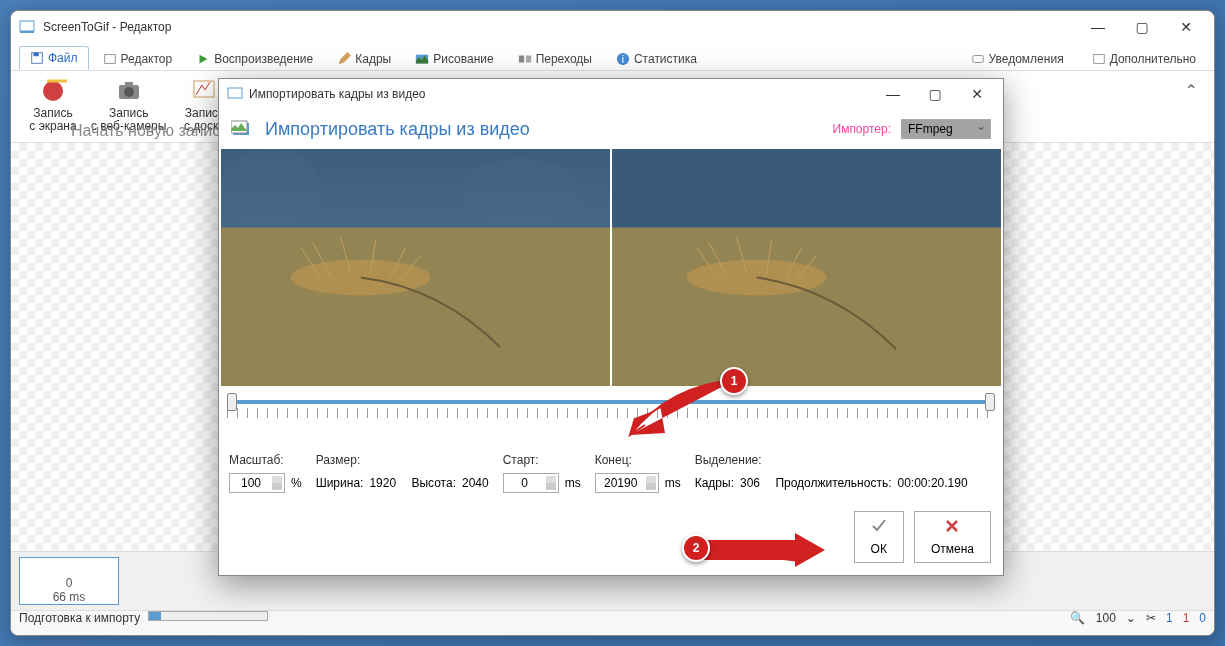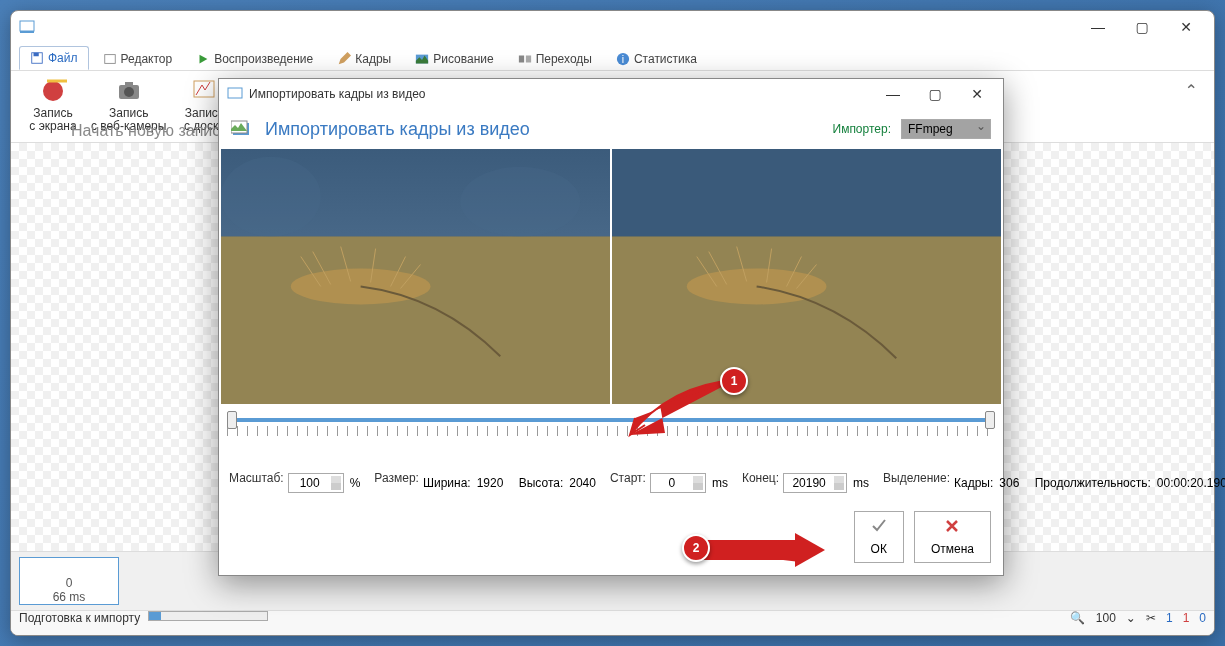--- a/index.html
+++ b/index.html
@@ -31,34 +31,34 @@
 .status-right .n2 { color: #d04040; }
 .status-right .n3 { color: #2a6bc2; }
 
 
 .dialog { position: absolute; left: 218px; top: 78px; width: 786px; height: 498px; background: #fff; border: 1px solid #888; box-shadow: 0 8px 30px rgba(0,0,0,.4); display: flex; flex-direction: column; }
 .dlg-title { height: 30px; display: flex; align-items: center; padding: 0 8px; gap: 6px; }
 .dlg-title .title { flex: 1; color: #333; }
 .dlg-title .win-btn { width: 36px; height: 26px; }
 .dlg2 { height: 40px; display: flex; align-items: center; padding: 0 12px; gap: 10px; }
 .dlg2 .h { color: #3a7ac2; font-size: 18px; font-weight: 400; flex: 1; }
-.dlg2 label { color: #15803d; }
+.dlg2 label { color: #ec4899; }
 .sel { border: 1px solid #aaa; padding: 2px 18px 2px 6px; background: #a3a3a3; position: relative; width: 90px; display: inline-block; }
 .sel:after { content: "⌄"; position: absolute; right: 4px; top: -1px; color: #555; }
 .preview { flex: 1; padding: 0 2px; display: flex; gap: 2px; position: relative; }
 .prev-img { flex: 1; position: relative; overflow: hidden; }
 .prev-img svg { position: absolute; inset: 0; width: 100%; height: 100%; }
 .slider-row { height: 36px; padding: 6px 8px 0; position: relative; }
 .track { height: 4px; background: #5a9bd4; margin-top: 8px; position: relative; }
 .thumb-handle { position: absolute; width: 10px; height: 18px; background: #eee; border: 1px solid #888; border-radius: 2px; top: -7px; }
 .th-left { left: 0; }
 .th-right { right: 0; }
 .ticks { height: 10px; margin-top: 4px; background: repeating-linear-gradient(to right,#999 0 1px,transparent 1px 10px); }
 .fields-row { display: flex; padding: 2px 10px 10px; gap: 14px; align-items: flex-start; }
-.fcol { display: flex; flex-direction: row; gap: 4px; margin-top: 29px; }
+.fcol { display: flex; flex-direction: column; gap: 4px; margin-top: 29px; }
 .fcol .lbl { color: #333; }
 .numbox { border: 1px solid #aaa; padding: 2px 18px 2px 6px; width: 56px; position: relative; background: #fff; text-align: center; }
 .numbox:after { content: ""; position: absolute; right: 2px; top: 2px; width: 10px; height: calc(100% - 4px); background: linear-gradient(#ddd 50%,#ccc 50%); }
 .row-line { display: flex; align-items: center; gap: 6px; height: 24px; }
 .btn-row { display: flex; justify-content: flex-end; padding: 6px 12px 12px; gap: 10px; }
 .btn { border: 1px solid #aaa; padding: 6px 16px; display: flex; align-items: center; gap: 8px; background: #fff; cursor: pointer; flex-direction: column; }
 .btn svg { width: 16px; height: 16px; }
 
 
 .anno { position: absolute; pointer-events: none; }
@@ -69,20 +69,21 @@
 </head>
 <body>
 
 <div class="main-window">
 
   <div class="title-bar">
     <svg class="icon" viewBox="0 0 16 16">
         <rect x="1" y="2" width="14" height="10" fill="#fff" stroke="#5a9bd4"></rect>
         <rect x="1" y="12" width="14" height="2" fill="#5a9bd4"></rect>
       </svg>
+    <span class="title">ScreenToGif - Редактор</span>
     <div class="win-controls">
       <div class="win-btn">—</div>
       <div class="win-btn">▢</div>
       <div class="win-btn">✕</div>
     </div>
   </div>
 
   <div class="ribbon-tabs">
     <div class="ribbon-tab active">
         <svg class="ticon" viewBox="0 0 16 16">
@@ -123,20 +124,34 @@
         </svg>
         <span>Переходы</span>
       </div>
     <div class="ribbon-tab">
         <svg class="ticon" viewBox="0 0 16 16">
           <circle cx="8" cy="8" r="7" fill="#4a8bd4"></circle>
           <text x="8" y="12" text-anchor="middle" fill="#fff" font-size="10">i</text>
         </svg>
         <span>Статистика</span>
       </div>
+    <div class="ribbon-right">
+      <div class="ribbon-tab">
+          <svg class="ticon" viewBox="0 0 16 16">
+            <rect x="2" y="4" width="12" height="8" rx="2" fill="none" stroke="#888"></rect>
+          </svg>
+          <span>Уведомления</span>
+        </div>
+      <div class="ribbon-tab">
+          <svg class="ticon" viewBox="0 0 16 16">
+            <rect x="2" y="3" width="12" height="10" fill="none" stroke="#888"></rect>
+          </svg>
+          <span>Дополнительно</span>
+        </div>
+    </div>
   </div>
 
   <div class="ribbon-content">
     <div class="rib-item">
       <svg class="big-icon" viewBox="0 0 28 28">
           <circle cx="14" cy="14" r="10" fill="#d04040"></circle>
           <path d="M8 4l20 0" stroke="#f0c040" stroke-width="3"></path>
         </svg>
       <span class="lbl" style="white-space:pre-line">Запись
 с экрана</span>

